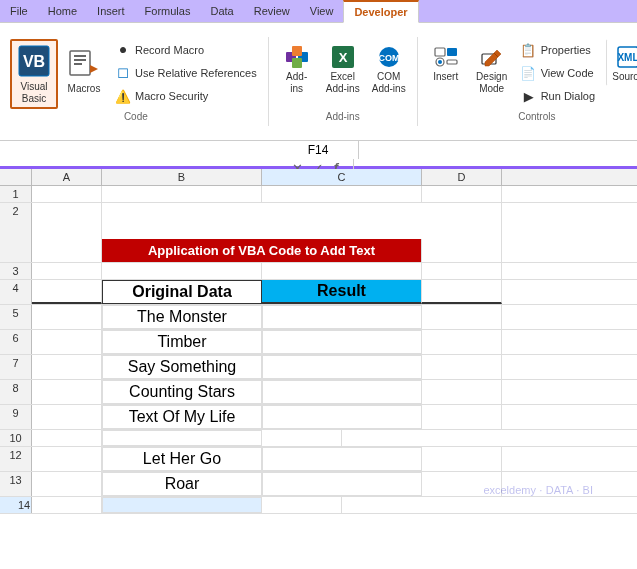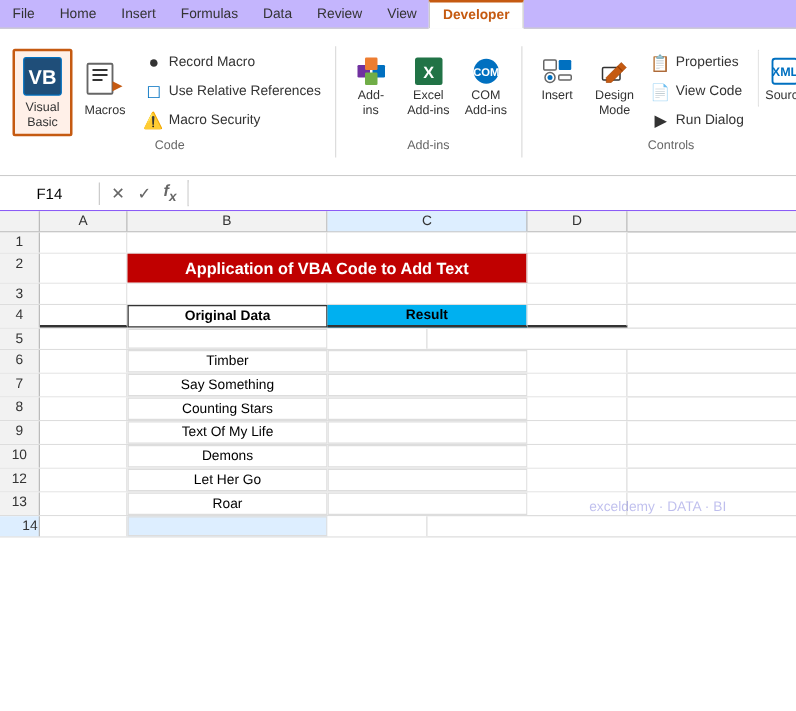--- a/index.html
+++ b/index.html
@@ -52,62 +52,62 @@
     .ribbon-btn-col { display: flex; flex-direction: column; justify-content: center; gap: 1px; }
 
     .ribbon-btn-medium {
       display: flex; flex-direction: column; align-items: center; justify-content: center;
       width: 44px; cursor: pointer; border: 1px solid transparent; border-radius: 2px;
       padding: 3px 2px; font-size: 10px; text-align: center; color: #333;
     }
     .ribbon-btn-medium .icon-box-m { width: 28px; height: 28px; display: flex; align-items: center; justify-content: center; font-size: 18px; }
 
     
-    .formula-bar { display: flex; align-items: center; border-bottom: 1px solid #8b5cf6; height: 28px; background: #fff; }
+    .formula-bar { display: flex; align-items: center; border-bottom: 3px solid #8b5cf6; height: 28px; background: #fff; flex-direction: column; }
     .name-box { width: 80px; border-right: 1px solid #ccc; padding: 2px 6px; font-size: 12px; text-align: center; }
     .formula-controls { display: flex; align-items: center; padding: 0 6px; gap: 4px; border-right: 1px solid #ccc; }
     .formula-icon { font-size: 13px; color: #666; cursor: pointer; padding: 1px 3px; }
     .formula-input { flex: 1; padding: 2px 6px; font-size: 12px; border: none; outline: none; }
     .col-headers { display: flex; background: #f2f2f2; border-bottom: 1px solid #bbb; }
     .row-header-corner { width: 32px; border-right: 1px solid #bbb; flex-shrink: 0; }
     .col-header {
       border-right: 1px solid #bbb; text-align: center; font-size: 11px;
       color: #333; padding: 2px 0; font-weight: normal;
     }
     .col-a { width: 70px; }
     .col-b { width: 160px; }
     .col-c { width: 160px; }
     .col-d { width: 80px; }
     .sheet-row { display: flex; border-bottom: 1px solid #ddd; }
     .row-num {
       width: 32px; background: #f2f2f2; border-right: 1px solid #bbb;
       font-size: 11px; text-align: center; color: #333; padding: 2px 0; flex-shrink: 0;
     }
     .cell {
-      border-right: 1px solid #ddd; padding: 2px 4px; font-size: 11px;
+      border-right: 1px solid #ddd; padding: 2px 4px; font-size: 16px;
       display: flex; align-items: center; justify-content: center;
       background: #fff;
     }
     .cell-a { width: 70px; }
     .cell-b { width: 160px; }
     .cell-c { width: 160px; }
     .cell-d { width: 80px; }
 
     .header-row .cell { font-weight: bold; background: #fff; border-bottom: 2px solid #333; }
     .header-cell-b { background: #fff !important; }
     .header-cell-c { background: #00b0f0 !important; color: #fff; font-weight: bold; }
     
     .merged-title {
       width: 320px; background: #c00000; color: #fff; font-weight: bold;
       font-size: 13px; text-align: center; display: flex; align-items: center;
-      justify-content: center; border-right: 1px solid #ddd; padding: 4px;
-    }
-
-    
-    .watermark { position: absolute; bottom: 18px; right: 56px; opacity: 0.25; font-size: 11px; color: #00b; pointer-events: none; }
+      justify-content: center; border-right: 1px solid #ddd; padding: 4px; margin-top: 36px;
+    }
+
+    
+    .watermark { position: absolute; bottom: 18px; right: 44px; opacity: 0.25; font-size: 11px; color: #00b; pointer-events: none; }
 
     .sheet-container { position: relative; }
 
     
     .row-14 .row-num { background: #ddeeff; }
     .selected-col-header { background: #ddeeff !important; }
   </style>
 </head>
 <body>
 
@@ -305,20 +305,21 @@
     <div class="row-num">4</div>
     <div class="cell cell-a"></div>
     <div class="cell cell-b header-cell-b" style="border:1px solid #333; font-weight:bold;">Original Data</div>
     <div class="cell cell-c header-cell-c" style="background:#00b0f0; color:#000000; font-weight:bold;">Result</div>
     <div class="cell cell-d"></div>
   </div>
 
   <div class="sheet-row">
     <div class="row-num">5</div>
     <div class="cell cell-a"></div>
+    <div class="cell cell-b" style="border:1px solid #ddd;">The Monster</div>
     <div class="cell cell-c" style="border:1px solid #ddd;"></div>
     <div class="cell cell-d"></div>
   </div>
   <div class="sheet-row">
     <div class="row-num">6</div>
     <div class="cell cell-a"></div>
     <div class="cell cell-b" style="border:1px solid #ddd;">Timber</div>
     <div class="cell cell-c" style="border:1px solid #ddd;"></div>
     <div class="cell cell-d"></div>
   </div>
@@ -339,21 +340,20 @@
   <div class="sheet-row">
     <div class="row-num">9</div>
     <div class="cell cell-a"></div>
     <div class="cell cell-b" style="border:1px solid #ddd;">Text Of My Life</div>
     <div class="cell cell-c" style="border:1px solid #ddd;"></div>
     <div class="cell cell-d"></div>
   </div>
   <div class="sheet-row">
     <div class="row-num">10</div>
     <div class="cell cell-a"></div>
-    <div class="cell cell-b" style="border:1px solid #ddd;">Demons</div>
     <div class="cell cell-c" style="border:1px solid #ddd;"></div>
     <div class="cell cell-d"></div>
   </div>
   <div class="sheet-row">
     <div class="row-num">12</div>
     <div class="cell cell-a"></div>
     <div class="cell cell-b" style="border:1px solid #ddd;">Let Her Go</div>
     <div class="cell cell-c" style="border:1px solid #ddd;"></div>
     <div class="cell cell-d"></div>
   </div>

